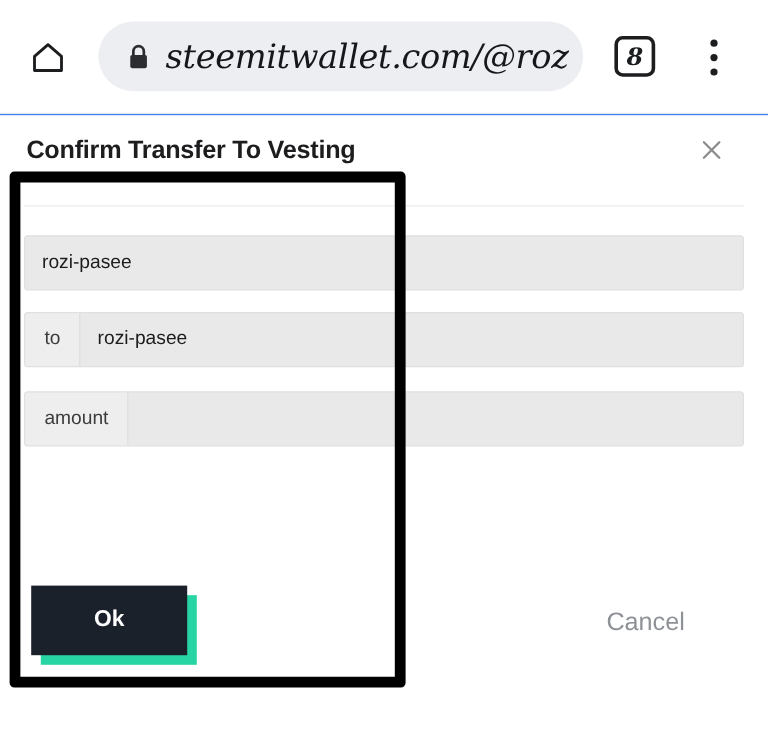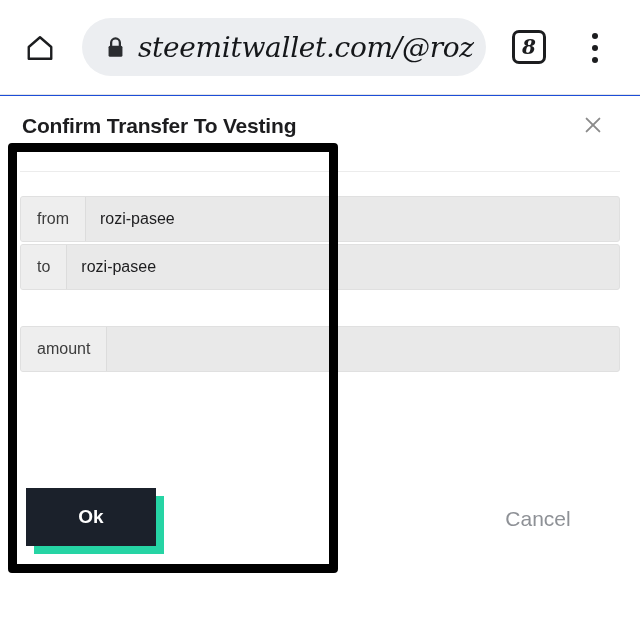--- a/index.html
+++ b/index.html
@@ -7,21 +7,21 @@
     width: 640px;
     height: 624px;
     background: #ffffff;
     font-family: "Liberation Sans", sans-serif;
     overflow: hidden;
   }
   #screen {
     position: relative;
     width: 640px;
     height: 444px;
-    background: #1d4ed8;
+    background: #3b82f6;
   }
 
   
   #browser-bar {
     position: absolute;
     left: 0; top: 0;
     width: 640px; height: 95px;
     background: #ffffff;
     border-bottom: 1px solid #e2e4e7;
   }
@@ -143,21 +143,21 @@
     flex: 1 1 auto;
     display: flex;
     align-items: center;
     padding: 0 14px;
     font-size: 16px;
     color: #1d1d1f;
     white-space: nowrap;
   }
 
   #row-from   { top: 100px; }
-  #row-to     { top: 148px; }
+  #row-to     { top: 164px; }
   #row-amount { top: 230px; gap: 29px; }
   #row-memo   { top: 296px; }
 
   
   #ok-wrap {
     position: absolute;
     left: 26px; top: 392px;
     width: 138px; height: 66px;
   }
   #ok-shadow {
@@ -240,21 +240,20 @@
     <div id="close-btn">
       <svg width="22" height="22" viewBox="0 0 24 24" stroke="#8b8b8b" stroke-width="2.1" stroke-linecap="round">
         <line x1="5" y1="5" x2="19" y2="19"></line>
         <line x1="19" y1="5" x2="5" y2="19"></line>
       </svg>
     </div>
 
     <div id="title-divider"></div>
 
     <div class="form-row" id="row-from">
-      <div class="row-label">from</div>
       <div class="row-value">rozi-pasee</div>
     </div>
 
     <div class="form-row" id="row-to">
       <div class="row-label">to</div>
       <div class="row-value">rozi-pasee</div>
     </div>
 
     <div class="form-row" id="row-amount">
       <div class="row-label">amount</div>

